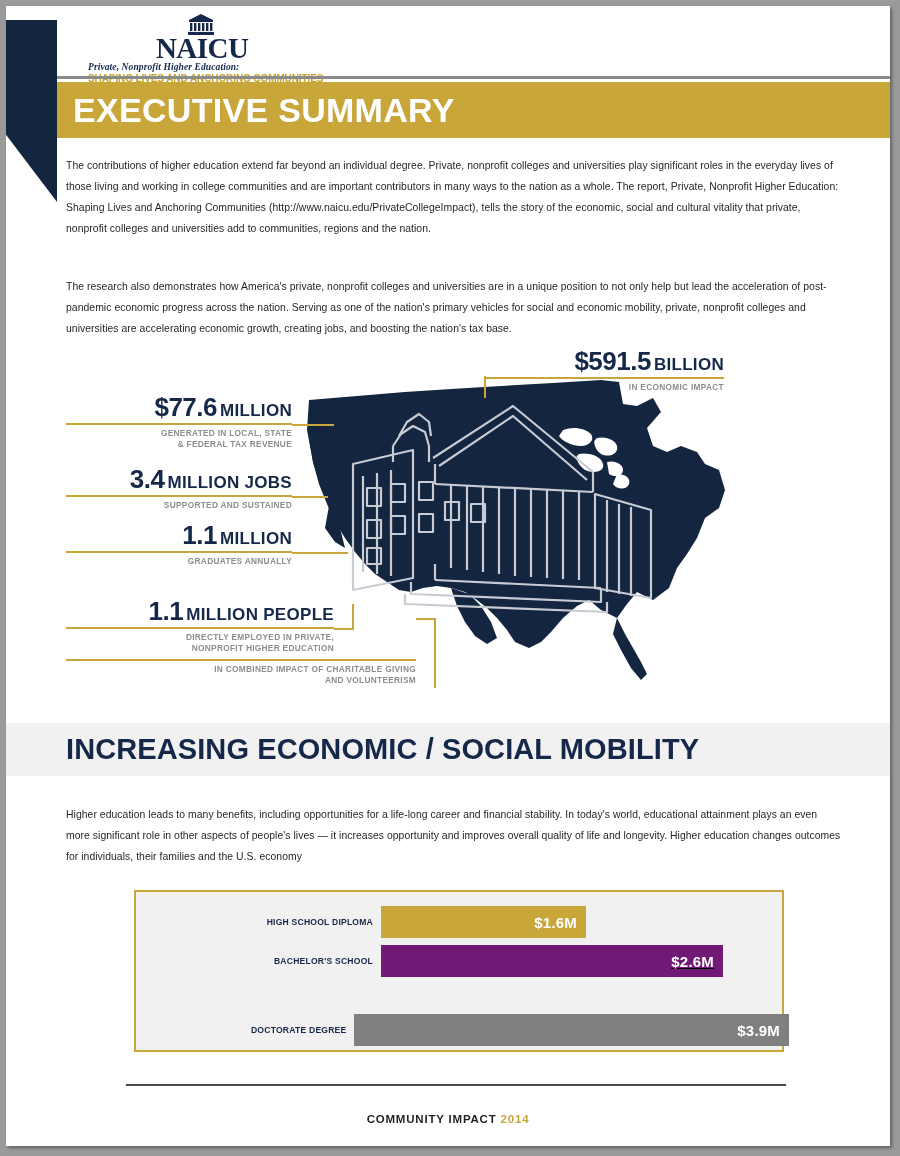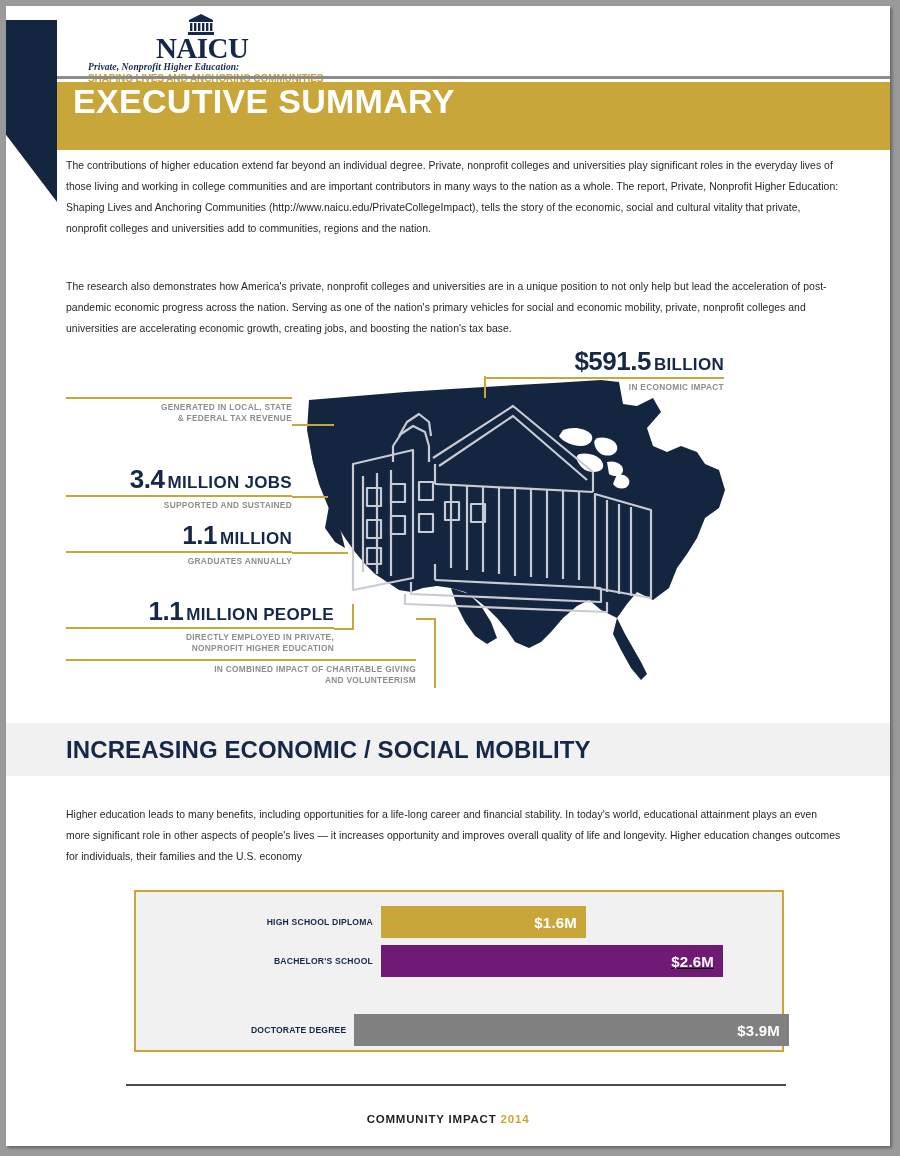--- a/index.html
+++ b/index.html
@@ -98,24 +98,24 @@
     height: 3px;
     background: #8b8b8b;
   }
 
   
   .title-band {
     position: absolute;
     left: 51px;
     top: 76px;
     right: 0px;
-    height: 68px;
+    height: 56px;
     background: #c9a63a;
     display: flex;
-    align-items: flex-start;
+    align-items: center;
   }
   .title-band h1 {
     margin: 0 0 0 16px;
     font-size: 34px;
     font-weight: bold;
     color: #ffffff;
     letter-spacing: 0.3px;
   }
 
   
@@ -195,21 +195,21 @@
     left: 0;
     top: 717px;
     width: 884px;
     height: 53px;
     background: #f1f1f1;
     display: flex;
     align-items: center;
   }
   .section-band h2 {
     margin: 0 0 0 60px;
-    font-size: 24px;
+    font-size: 29px;
     font-weight: bold;
     color: #16284a;
     letter-spacing: 0.1px;
   }
 
   .p3 { top: 789px; }
 
   
   .chart-box {
     position: absolute;
@@ -388,20 +388,23 @@
     <div class="stat right-al" style="left:478px; top:6px; width:240px;">
       <div class="num">
         <span class="big">$591.5</span><span class="unit">BILLION</span>
       </div>
       <div class="rule"></div>
       <div class="sub">IN ECONOMIC IMPACT</div>
     </div>
     <div class="leader" style="left:478px; top:34px; width:1px; height:22px; border-left-width:2px;"></div>
 
     <div class="stat right-al" style="left:60px; top:52px; width:226px;">
+      <div class="num">
+        <span class="big">$77.6</span><span class="unit">MILLION</span>
+      </div>
       <div class="rule"></div>
       <div class="sub" style="white-space:pre-line;">GENERATED IN LOCAL, STATE
 &amp; FEDERAL TAX REVENUE</div>
     </div>
     <div class="leader" style="left:286px; top:82px; width:42px; height:0; border-top-width:2px;"></div>
 
     <div class="stat right-al" style="left:60px; top:124px; width:226px;">
       <div class="num">
         <span class="big">3.4</span><span class="unit">MILLION JOBS</span>
       </div>

